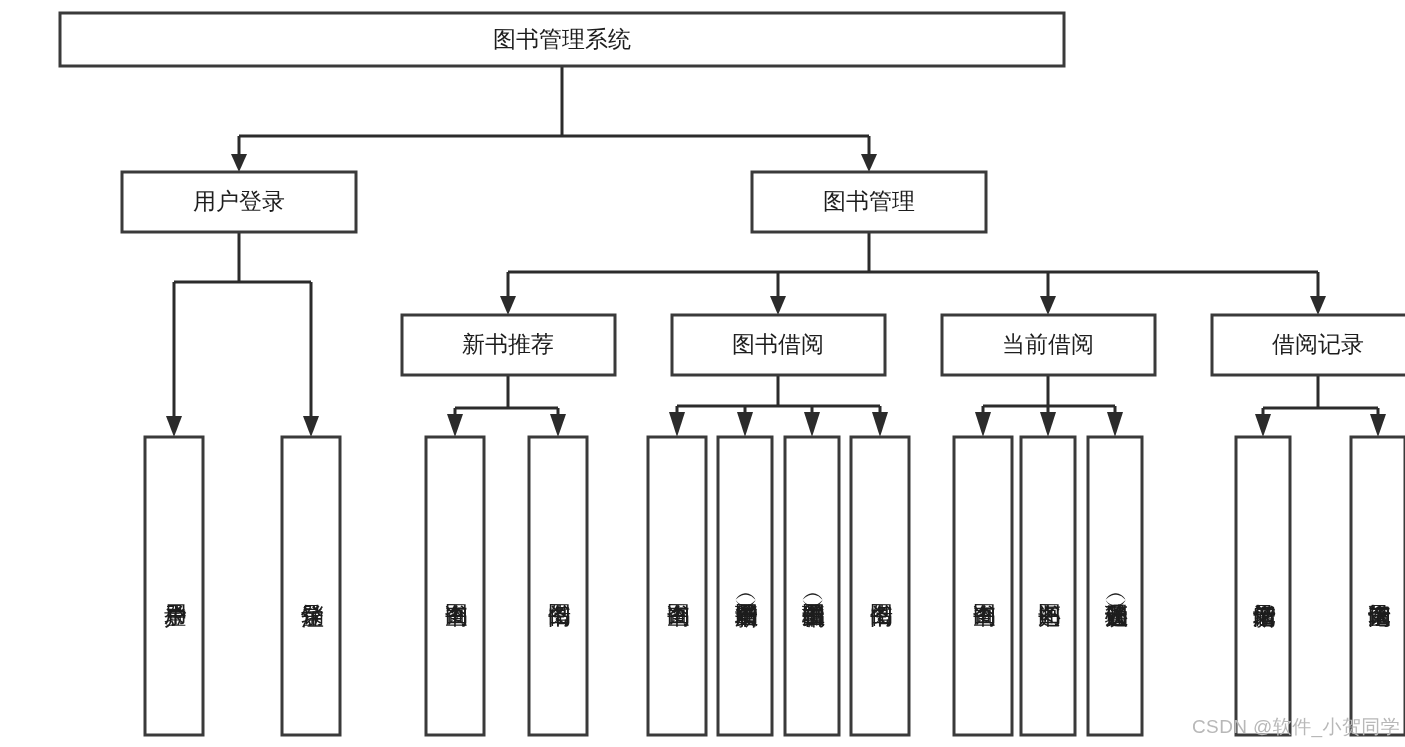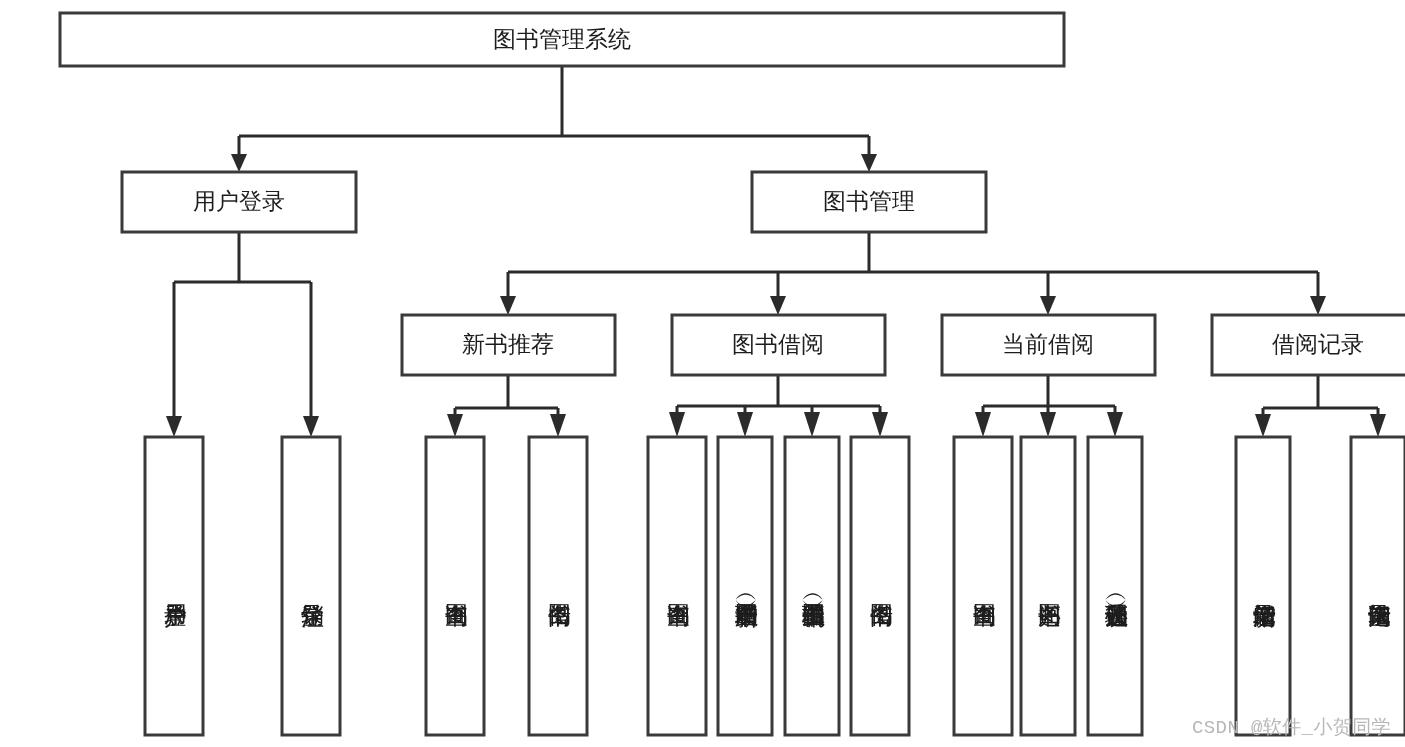--- a/index.html
+++ b/index.html
@@ -53,21 +53,21 @@
     font-family: "Liberation Sans", "DejaVu Sans", sans-serif;
     font-size: 23px;
     fill: #1d1d1d;
     text-anchor: middle;
     dominant-baseline: middle;
     writing-mode: vertical-rl;
     glyph-orientation-vertical: 0;
   }
   .watermark-text {
     position: absolute;
-    font-family: Liberation Mono, monospace;
+    font-family: Liberation Sans, sans-serif;
     font-size: 19px;
     color: #b8b8b8;
     white-space: nowrap;
     left: 1192px;
     top: 714px;
     letter-spacing: 0.4px;
   }
 </style>
 </head>
 <body>

